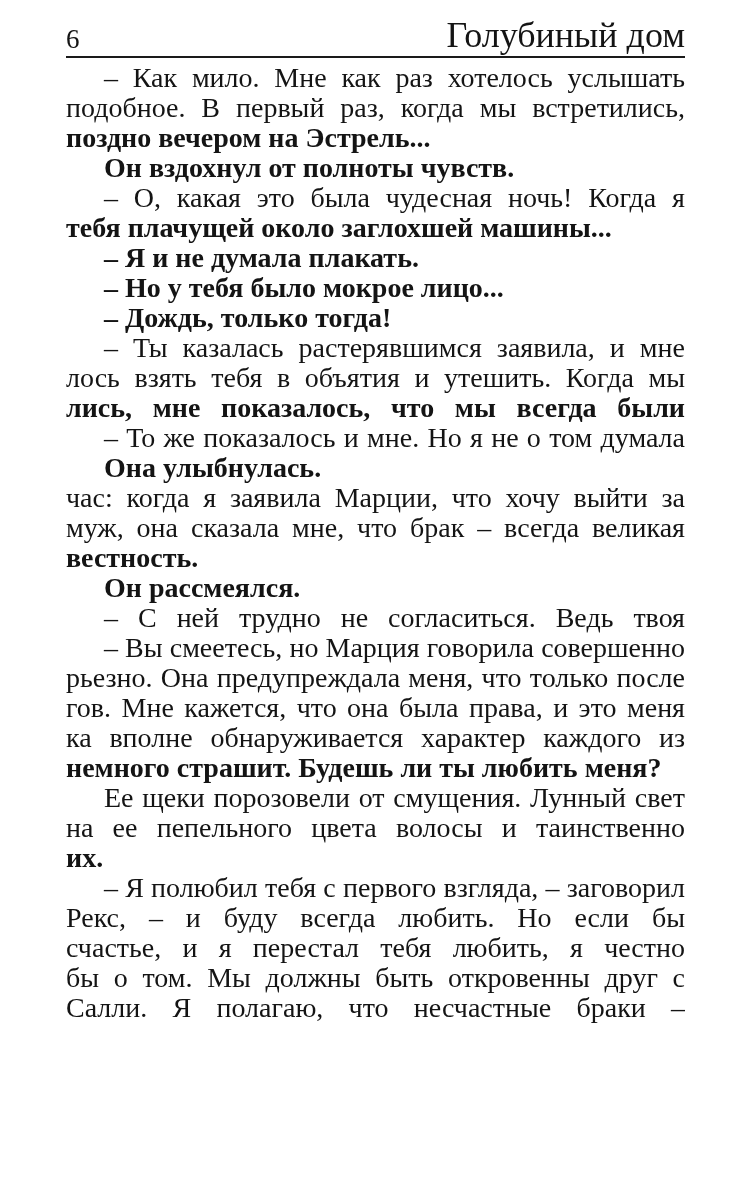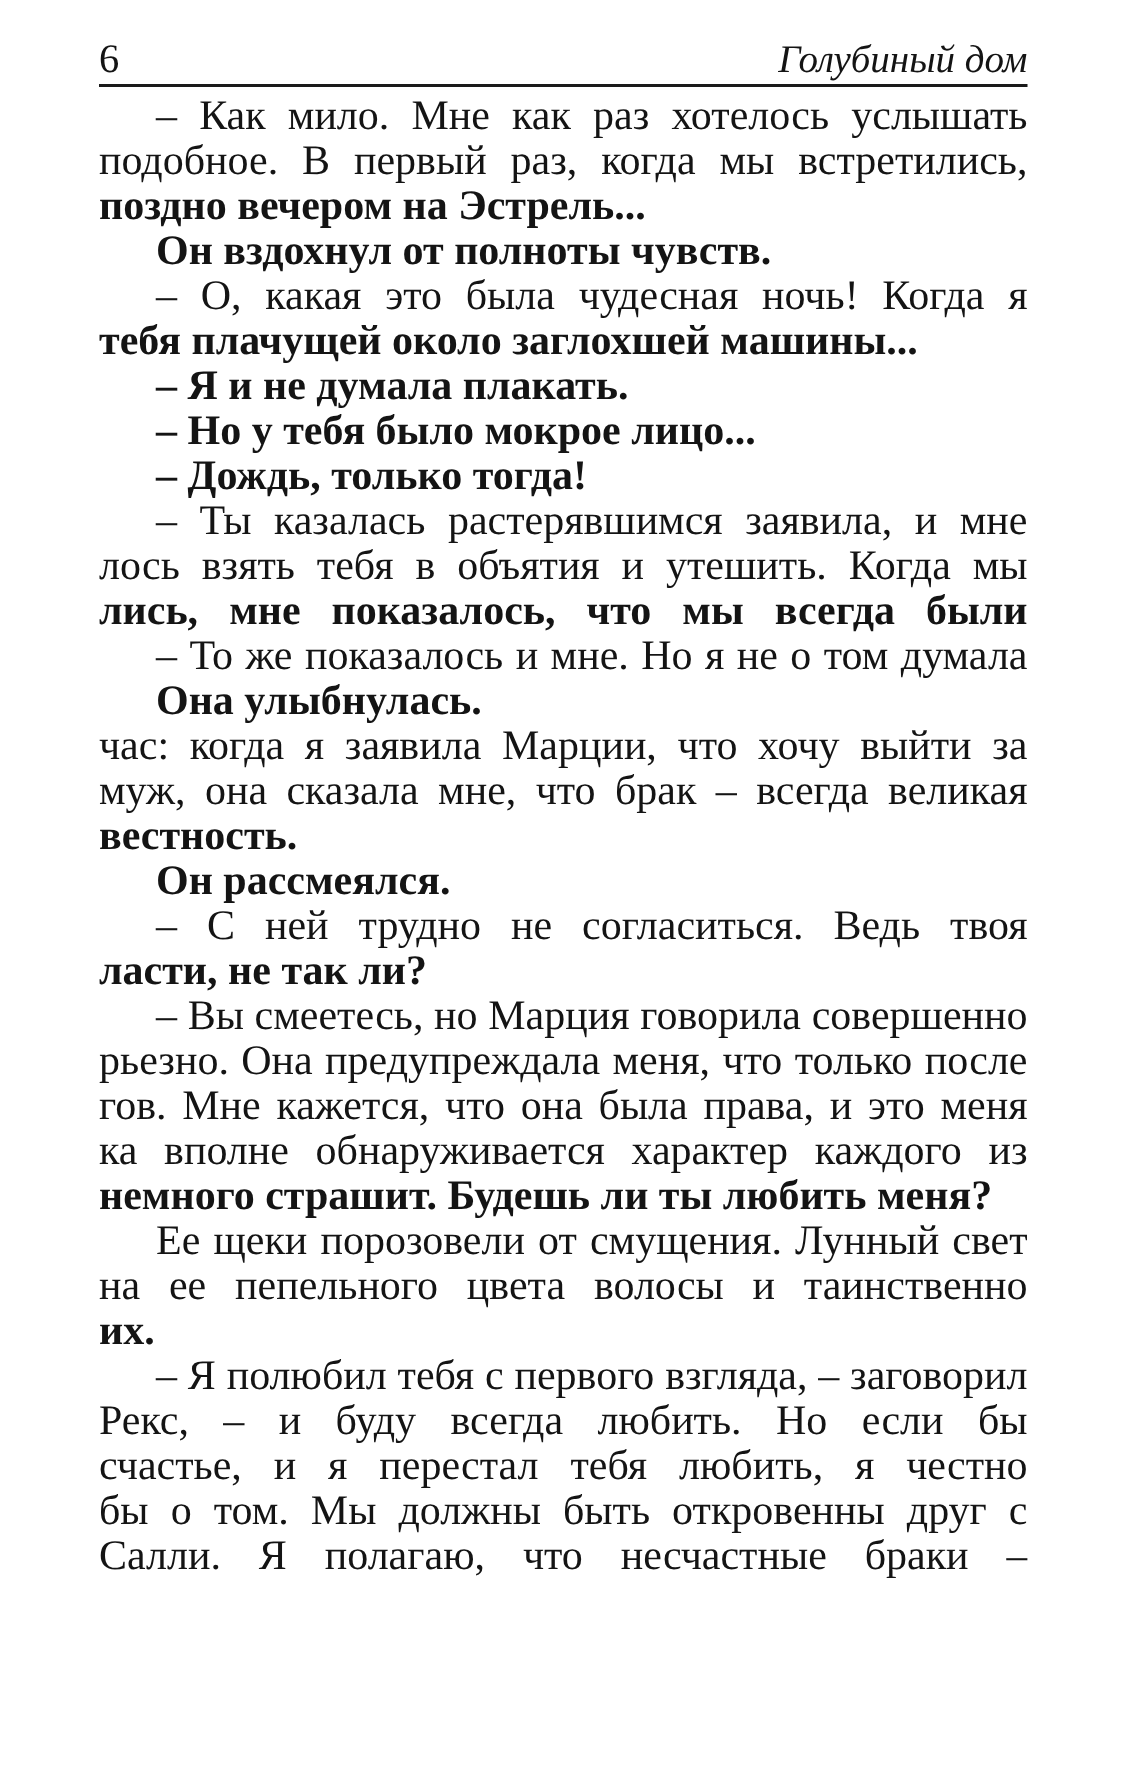--- a/index.html
+++ b/index.html
@@ -24,22 +24,21 @@
     height: 58px;
     border-bottom: 2px solid #1a1a1a;
     padding-bottom: 3px;
   }
   .pagenum {
     font-size: 27px;
     line-height: 1;
     letter-spacing: 0.5px;
   }
   .running-title {
-    font-style: italic;
-    font-size: 26px;
+    font-size: 36px;
     line-height: 1;
   }
   .content {
     padding-top: 5px;
   }
   .line {
     font-size: 28px;
     line-height: 30px;
     height: 30px;
     overflow: hidden;
@@ -70,21 +69,20 @@
       <div class="line indent">– Ты казалась растерявшимся заявила, и мне хоте-</div>
       <div class="line">лось взять тебя в объятия и утешить. Когда мы расста-</div>
       <div class="line endline">лись, мне показалось, что мы всегда были друзьями.</div>
       <div class="line indent">– То же показалось и мне. Но я не о том думала сей-</div>
       <div class="line indent endline">Она улыбнулась.</div>
       <div class="line">час: когда я заявила Марции, что хочу выйти за тебя за-</div>
       <div class="line">муж, она сказала мне, что брак – всегда великая неиз-</div>
       <div class="line endline">вестность.</div>
       <div class="line indent endline">Он рассмеялся.</div>
       <div class="line indent">– С ней трудно не согласиться. Ведь твоя приятельни-</div>
-      <div class="line endline">ласти, не так ли?</div>
       <div class="line indent">– Вы смеетесь, но Марция говорила совершенно се-</div>
       <div class="line">рьезно. Она предупреждала меня, что только после бра-</div>
       <div class="line">гов. Мне кажется, что она была права, и это меня</div>
       <div class="line">ка вполне обнаруживается характер каждого из супру-</div>
       <div class="line endline">немного страшит. Будешь ли ты любить меня?</div>
       <div class="line indent">Ее щеки порозовели от смущения. Лунный свет падал</div>
       <div class="line">на ее пепельного цвета волосы и таинственно серебрил</div>
       <div class="line endline">их.</div>
       <div class="line indent">– Я полюбил тебя с первого взгляда, – заговорил</div>
       <div class="line">Рекс, – и буду всегда любить. Но если бы случилось не-</div>

